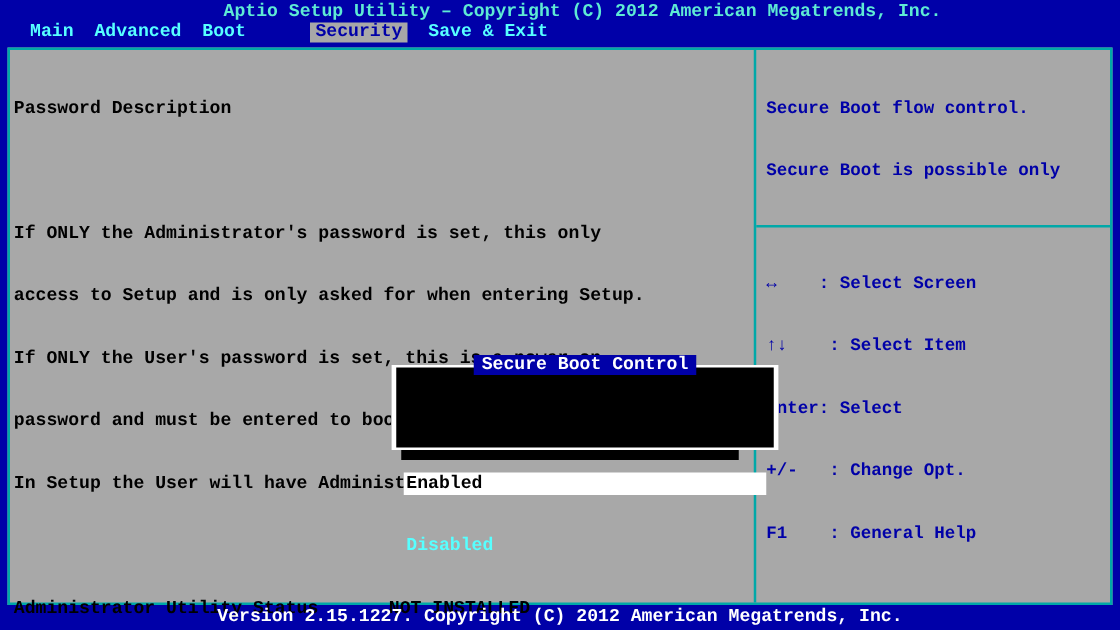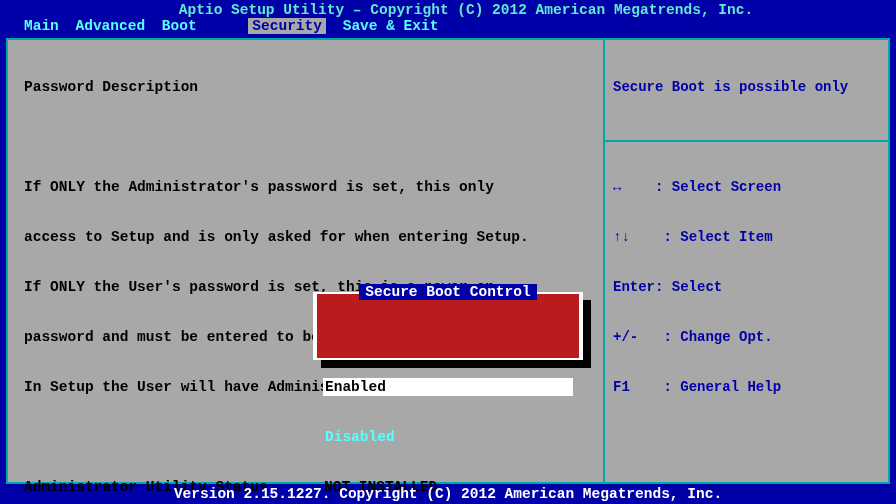--- a/index.html
+++ b/index.html
@@ -34,21 +34,21 @@
   .menu-bar .active { background: #a8a8a8; color: #0000a8; padding: 0 4px; margin-left: 35px; }
   .main-area {
     position: absolute;
     top: 38px; left: 6px; right: 6px; bottom: 20px;
     background: #a8a8a8;
     border: 2px solid #00a8a8;
     display: flex;
   }
   .left-panel {
     flex: 1;
-    padding: 6px 16px;
+    padding: 6px 3px;
     color: #0000a8;
     position: relative;
     white-space: pre;
     border-radius: 24px;
   }
   .right-panel {
     width: 285px;
     border-left: 2px solid #00a8a8;
     padding: 6px 8px;
     color: #0000a8;
@@ -72,22 +72,22 @@
   
   .popup-shadow {
     position: absolute;
     left: 313px; top: 260px;
     width: 270px; height: 68px;
     background: #000000;
   }
   .popup {
     position: absolute;
     left: 305px; top: 252px;
-    width: 270px; height: 68px;
-    background: #b91c1c;
+    width: 310px; height: 68px;
+    background: #000000;
     border: 2px solid #ffffff;
     border-left-width: 4px;
     border-right-width: 4px;
   }
   .popup-title {
     position: absolute;
     top: -10px; left: 0; right: 0;
     text-align: center;
     color: #ffffff;
   }
@@ -146,20 +146,21 @@
         <div class="popup-title"><span>Secure Boot Control</span></div>
         <div class="popup-body">
           <div class="opt-line sel">Enabled</div>
           <div class="opt-line">Disabled</div>
         </div>
       </div>
     </div>
 
     <div class="right-panel">
       <div class="right-top">
+        <div class="line">Secure Boot flow control.</div>
         <div class="line">Secure Boot is possible only</div>
       </div>
       <div class="right-divider"></div>
       <div class="right-bottom">
         <div class="line"><span>↔</span>    <span>: Select Screen</span></div>
         <div class="line"><span>↑↓</span>    <span>: Select Item</span></div>
         <div class="line"><span>Enter</span><span>: Select</span></div>
         <div class="line"><span>+/-</span>   <span>: Change Opt.</span></div>
         <div class="line"><span>F1</span>    <span>: General Help</span></div>
         

